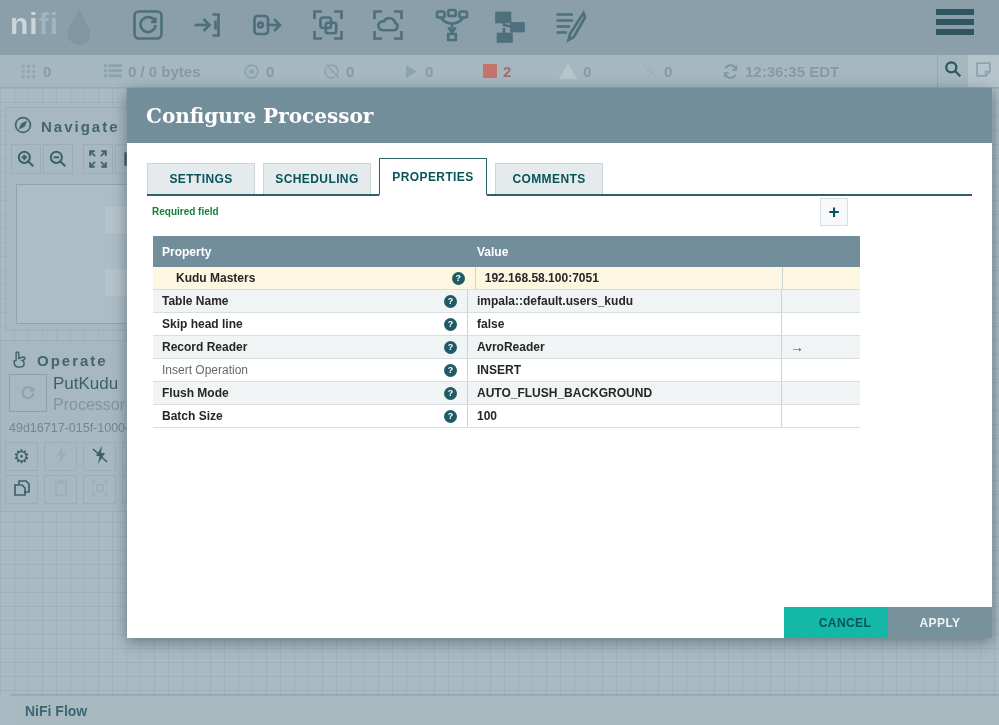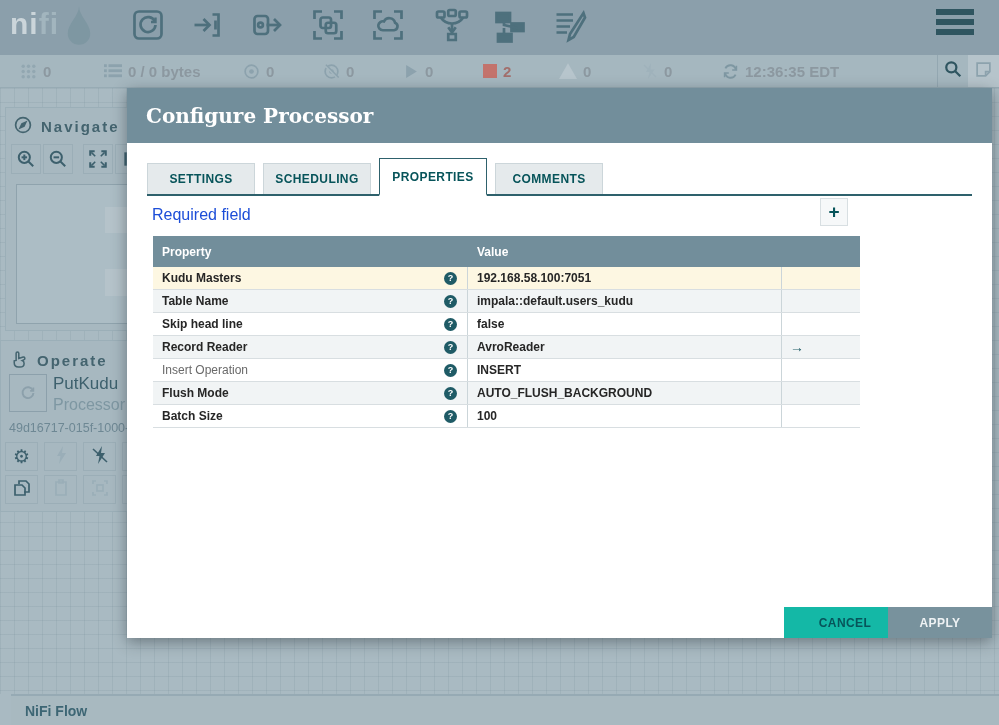--- a/index.html
+++ b/index.html
@@ -67,30 +67,30 @@
 
   
   .modal { position:absolute; left:127px; top:88px; width:865px; height:550px; background:#fff; z-index:10; box-shadow:0 4px 14px rgba(30,40,46,.45); }
   .modal-hd { height:55px; background:#728e9b; display:flex; align-items:center; }
   .modal-title { margin-left:19px; color:#fff; font-family:"DejaVu Serif", serif; font-weight:bold; font-size:20px; }
 
   .tabs { position:absolute; left:20px; right:20px; top:70px; height:38px; border-bottom:2px solid #2e616c; display:flex; align-items:flex-end; }
   .tab { width:108px; height:31px; margin-right:8px; background:#e5eaec; border:1px solid #ccd6da; border-bottom:none; display:flex; align-items:center; justify-content:center; font-size:12px; font-weight:bold; letter-spacing:.4px; color:#07545a; cursor:pointer; }
   .tab.active { height:38px; background:#fff; border:1px solid #2e616c; border-bottom:2px solid #fff; margin-bottom:-2px; z-index:2; }
 
-  .reqfield { position:absolute; left:25px; top:118px; font-size:16px; font-weight:normal; color:#1d4ed8; }
+  .reqfield { position:absolute; left:25px; top:118px; font-size:10px; font-weight:bold; color:#15803d; }
   .addbtn { position:absolute; left:693px; top:110px; width:28px; height:28px; background:#f6f8f9; border:1px solid #d8dfe2; color:#07545a; font-size:19px; font-weight:bold; line-height:26px; text-align:center; cursor:pointer; }
 
   .ptable { position:absolute; left:26px; top:148px; width:707px; font-size:12px; }
   .phead { display:flex; height:31px; background:#728e9b; color:#fff; font-weight:bold; align-items:center; }
   .phead .c1 { width:315px; padding-left:9px; }
   .phead .c2 { width:314px; padding-left:9px; }
   .prow { display:flex; height:23px; border-bottom:1px solid #d8dee1; align-items:center; background:#fff; }
   .prow.gray { background:#f1f4f5; }
-  .prow.cream { background:#fdf7e2; }
+  .prow.cream { background:#fdf7e2;padding-left:14px; }
   .pcell { height:100%; display:flex; align-items:center; }
   .pcell.prop { width:315px; padding-left:9px; border-right:1px solid #cbd5d9; position:relative; font-weight:bold; color:#262626; }
   .pcell.prop.opt { font-weight:normal; color:#696969; }
   .help { position:absolute; right:10px; top:5px; width:13px; height:13px; border-radius:50%; background:#1f5b66; color:#fff; font-size:9px; font-weight:bold; line-height:13px; text-align:center; cursor:pointer; }
   .pcell.val { width:314px; padding-left:9px; border-right:1px solid #cbd5d9; font-weight:600; color:#262626; cursor:text; }
   .pcell.extra { width:78px; padding-left:8px; }
   .goto { color:#1f5b66; font-weight:bold; font-size:14px; cursor:pointer; }
 
   .dlg-btn { position:absolute; bottom:0; width:104px; height:31px; font-size:12px; font-weight:bold; letter-spacing:.4px; border:none; cursor:pointer; font-family:"Liberation Sans", sans-serif; }
   .btn-cancel { right:104px; background:#14b8a6; color:#07545a;padding-left:18px; }

